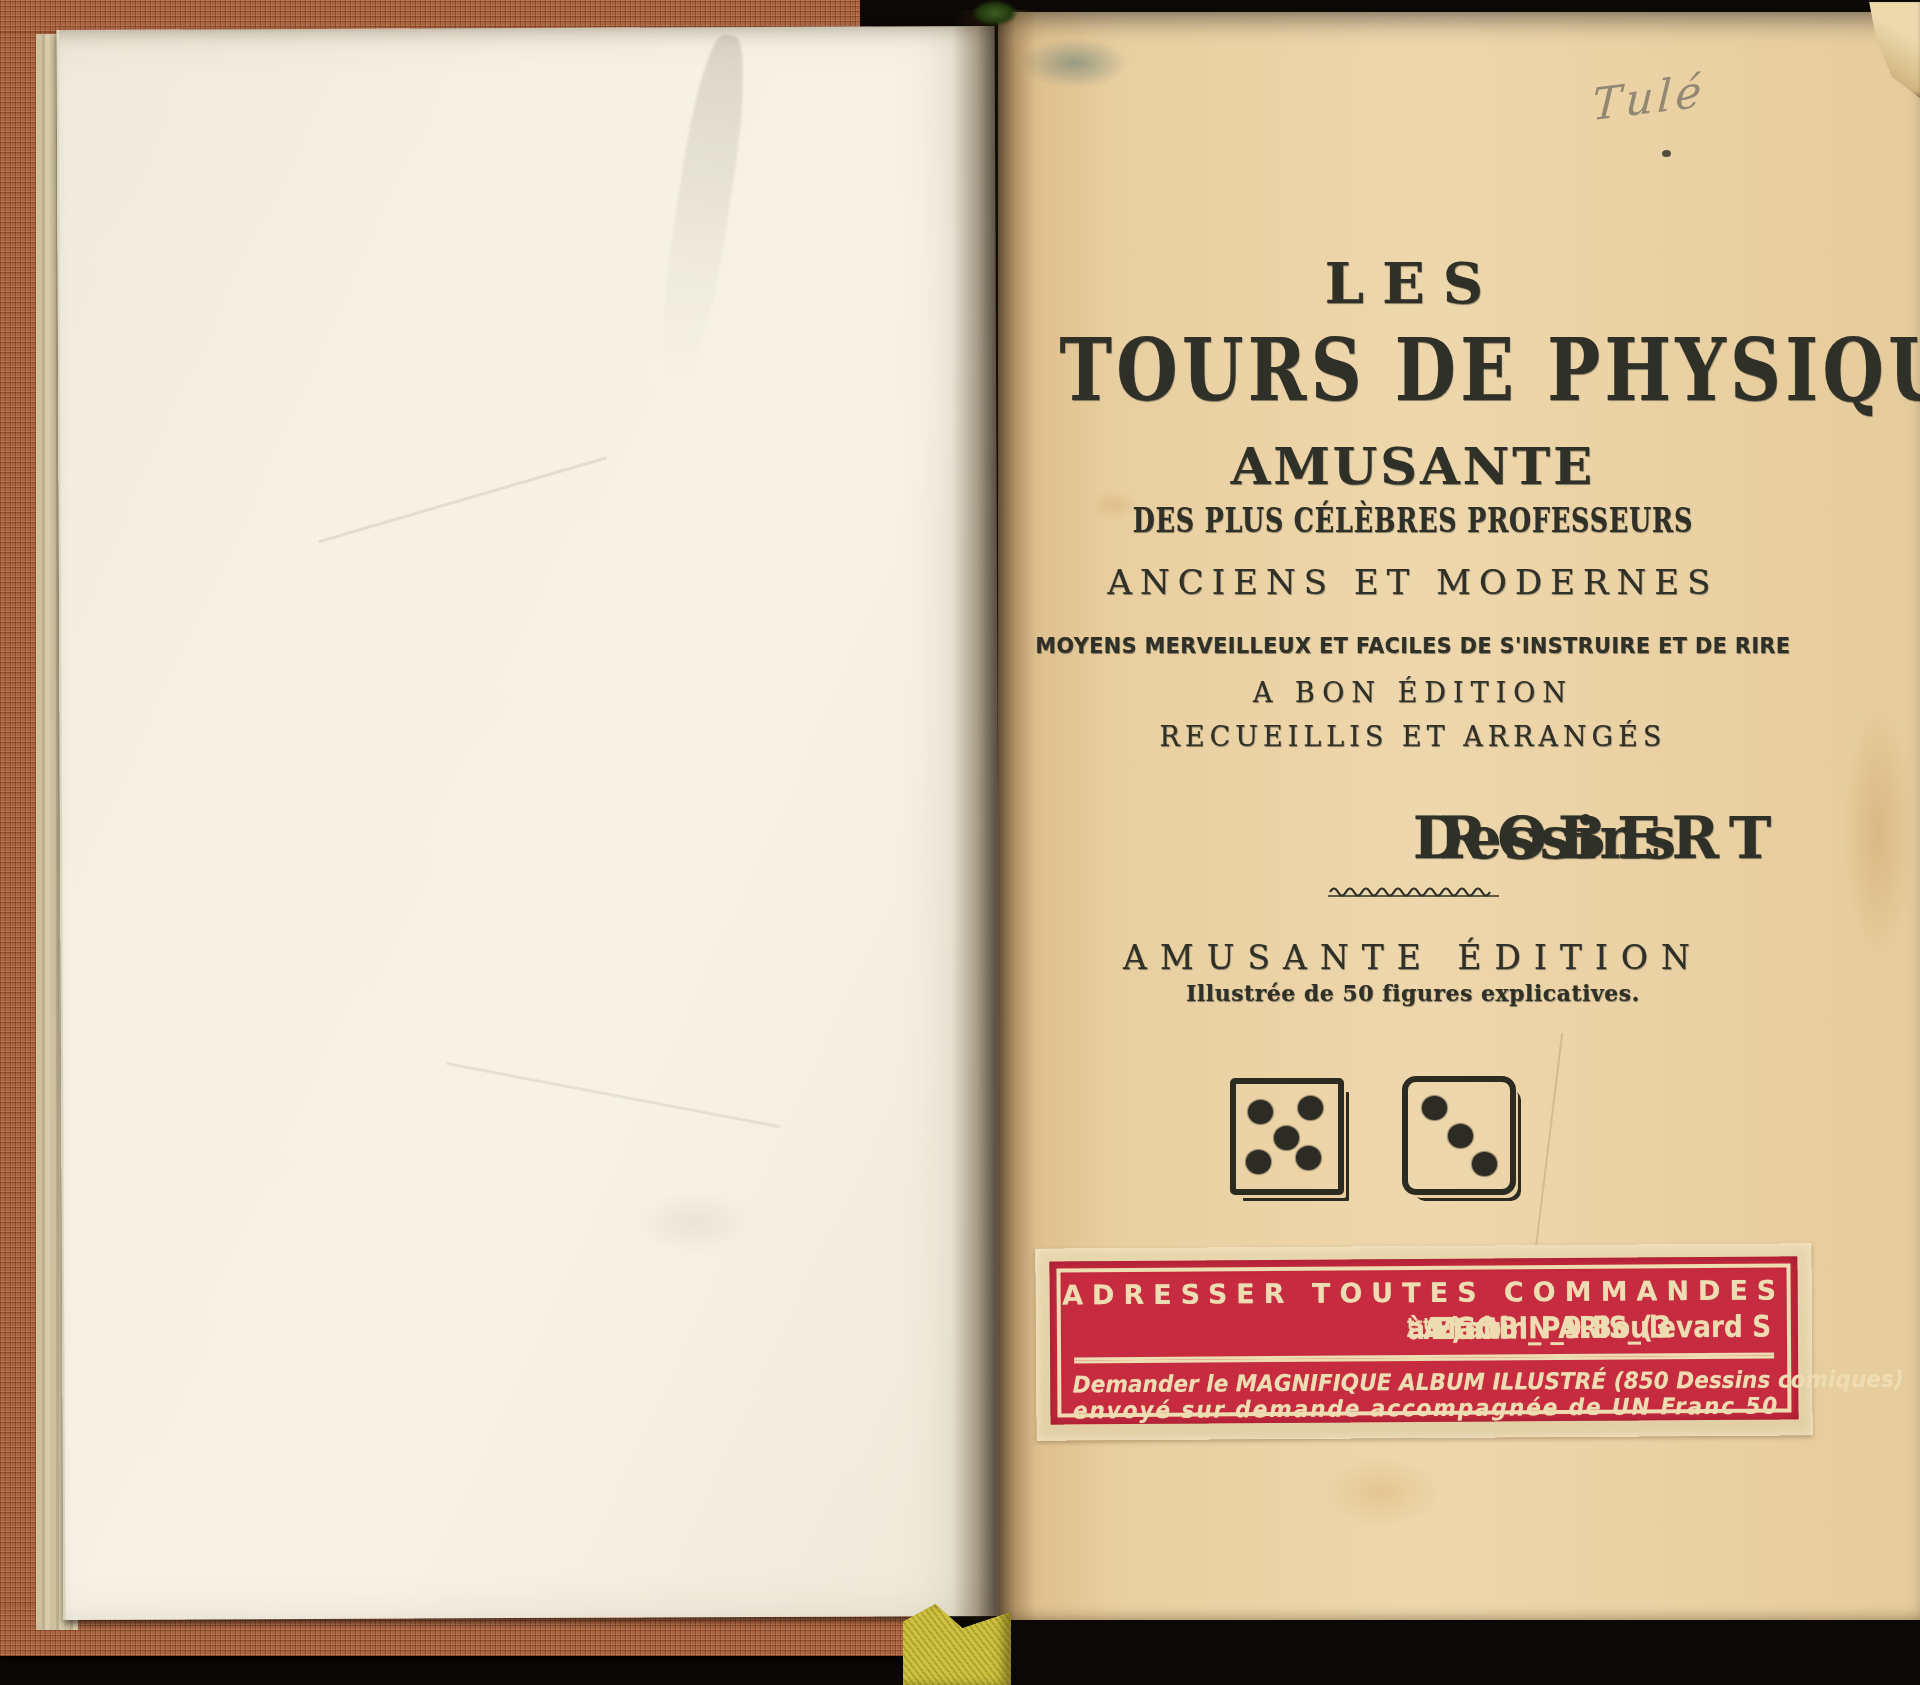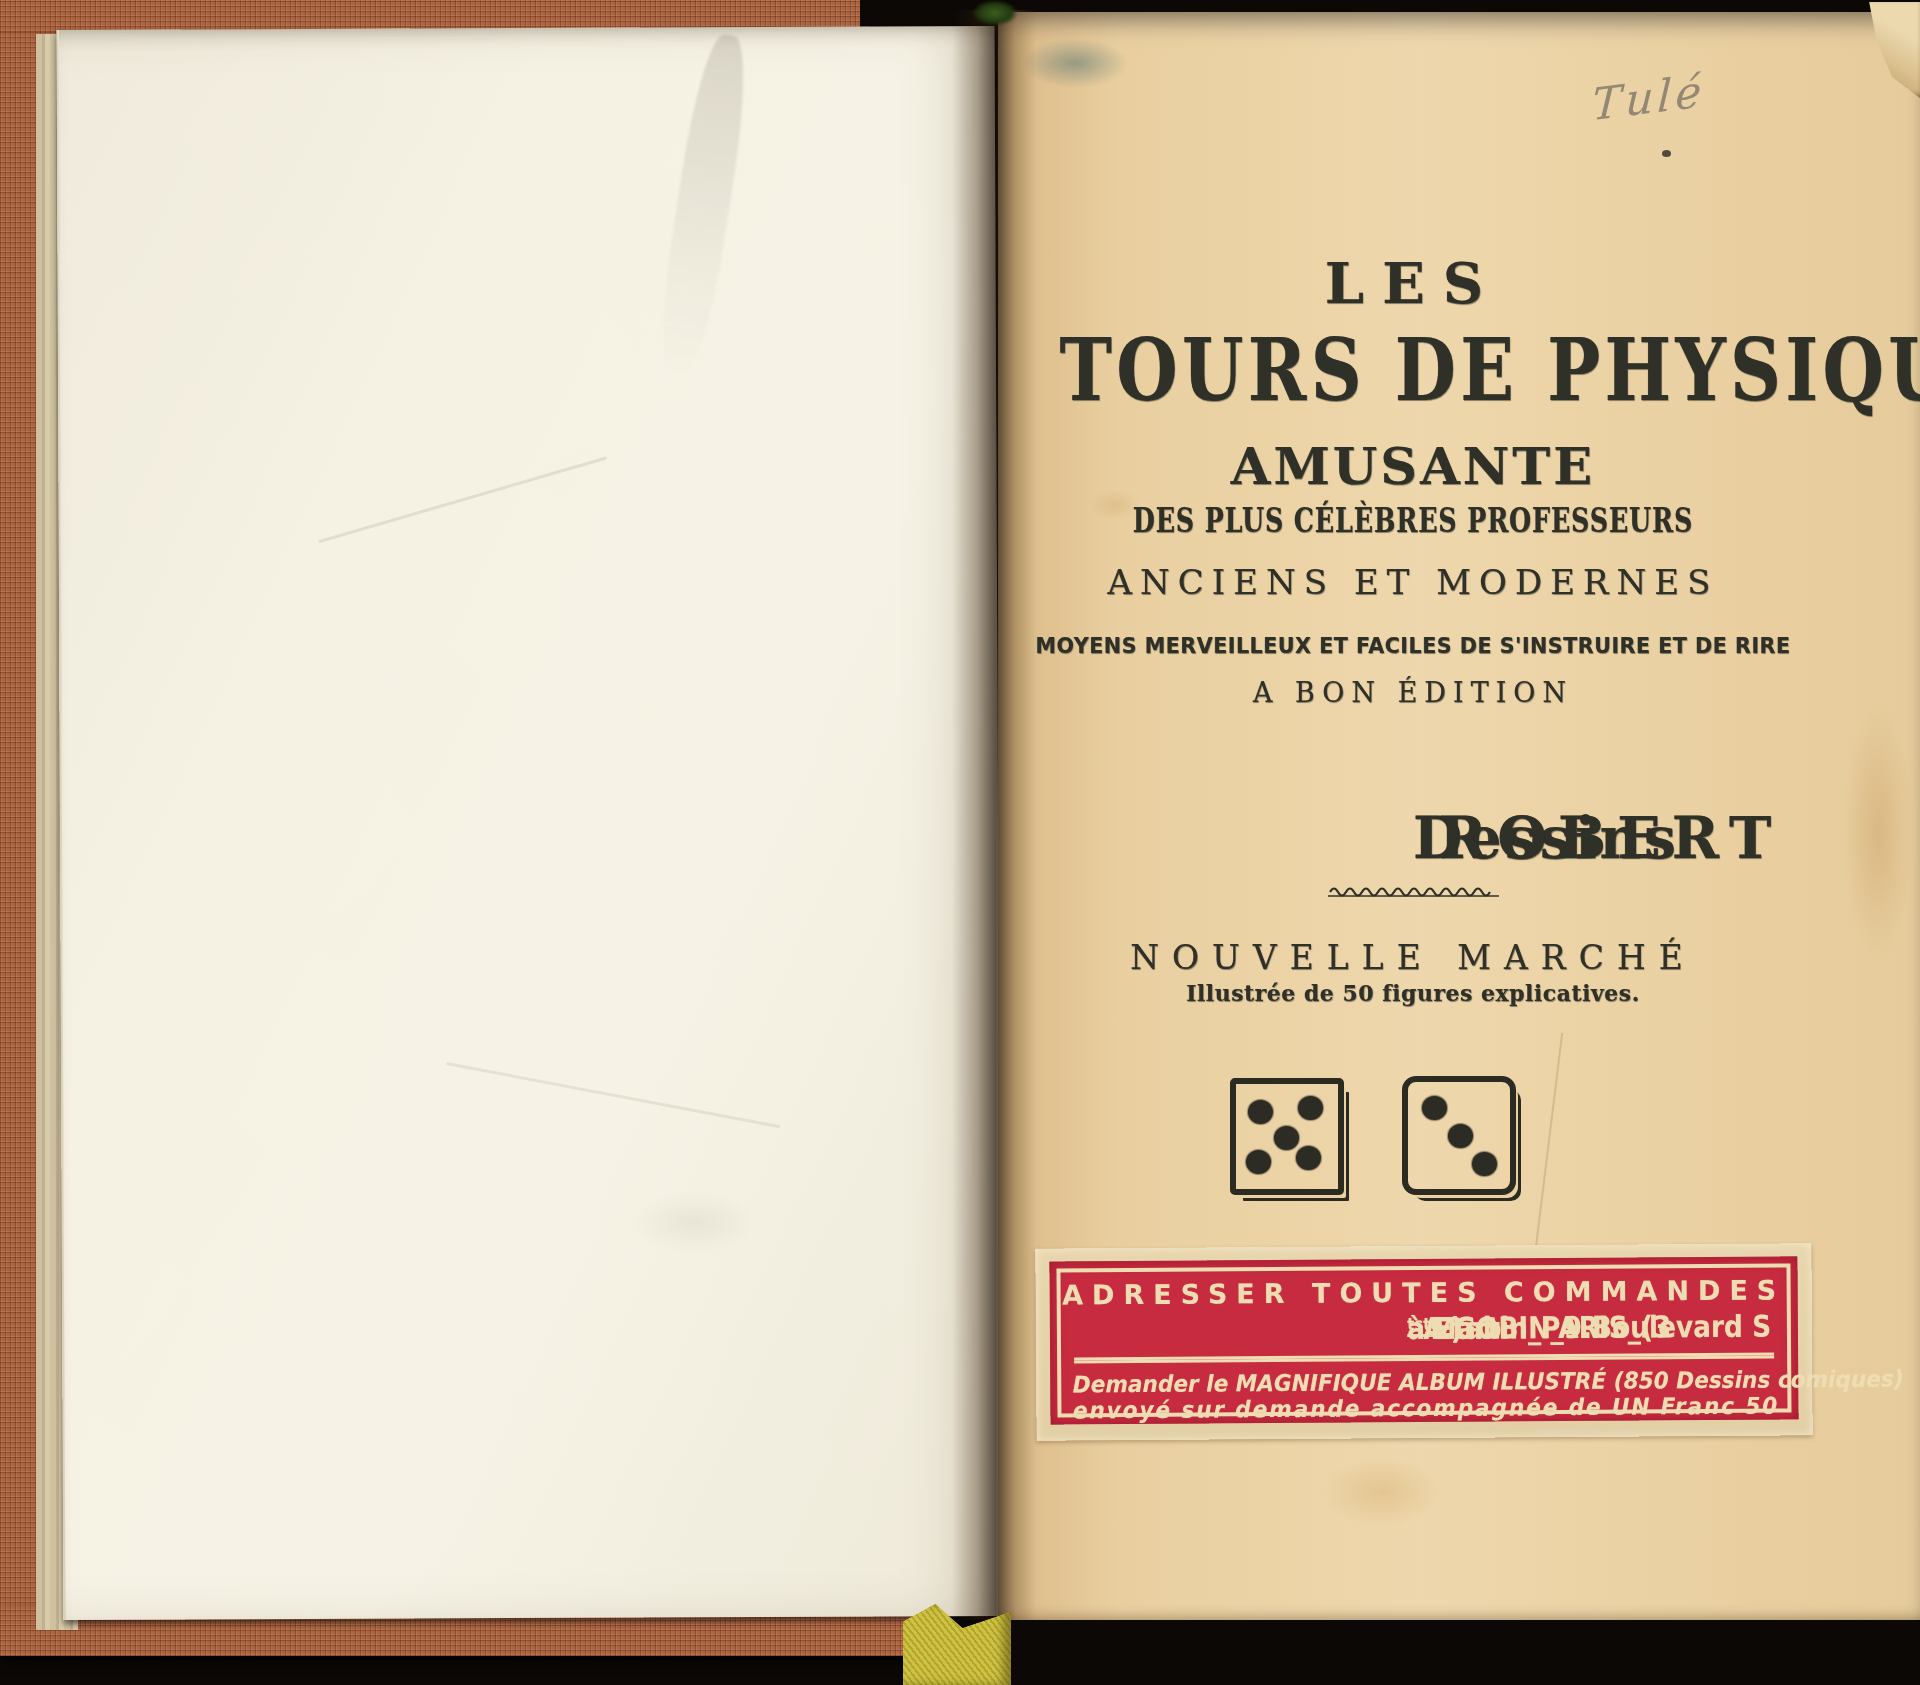--- a/index.html
+++ b/index.html
@@ -163,34 +163,35 @@
     <div class="pencil-note">Tulé</div>
     <div class="ink-speck"></div>
 
     <div class="t t-les">LES</div>
     <div class="t t-title">TOURS DE PHYSIQUE</div>
     <div class="t t-amusante">AMUSANTE</div>
     <div class="t t-prof">DES PLUS CÉLÈBRES PROFESSEURS</div>
     <div class="t t-anciens">ANCIENS ET MODERNES</div>
     <div class="t t-moyens">MOYENS MERVEILLEUX ET FACILES DE S'INSTRUIRE ET DE RIRE</div>
     <div class="t t-marche">A BON ÉDITION</div>
+    <div class="t t-recueillis">RECUEILLIS ET ARRANGÉS</div>
 
     <div class="t t-author">
       <span class="first">Dessins</span>
         <span class="last">ROBERT</span>
     </div>
 
     <div class="squiggle-wrap">
       <svg width="175" height="14" viewBox="0 0 175 14">
         <path d="M4 7 q4 -7 8 0 t8 0 t8 0 t8 0 t8 0 t8 0 t8 0 t8 0 t8 0 t8 0 t8 0 t8 0 t8 0 t8 0 t8 0 t8 0 t8 0 t8 0 t8 0 t8 0" fill="none" stroke="#2f3028" stroke-width="2.2"></path>
         <path d="M2 11 H 173" stroke="#2f3028" stroke-width="1.6"></path>
       </svg>
     </div>
 
-    <div class="t t-edition">NOUVELLE MARCHÉ</div>
+    <div class="t t-edition">AMUSANTE ÉDITION</div>
     <div class="t t-note">Illustrée de 50 figures explicatives.</div>
 
     <div class="die die-left">
       <div class="pip p1"></div>
       <div class="pip p2"></div>
       <div class="pip p3"></div>
       <div class="pip p4"></div>
       <div class="pip p5"></div>
     </div>
     <div class="die die-right">

